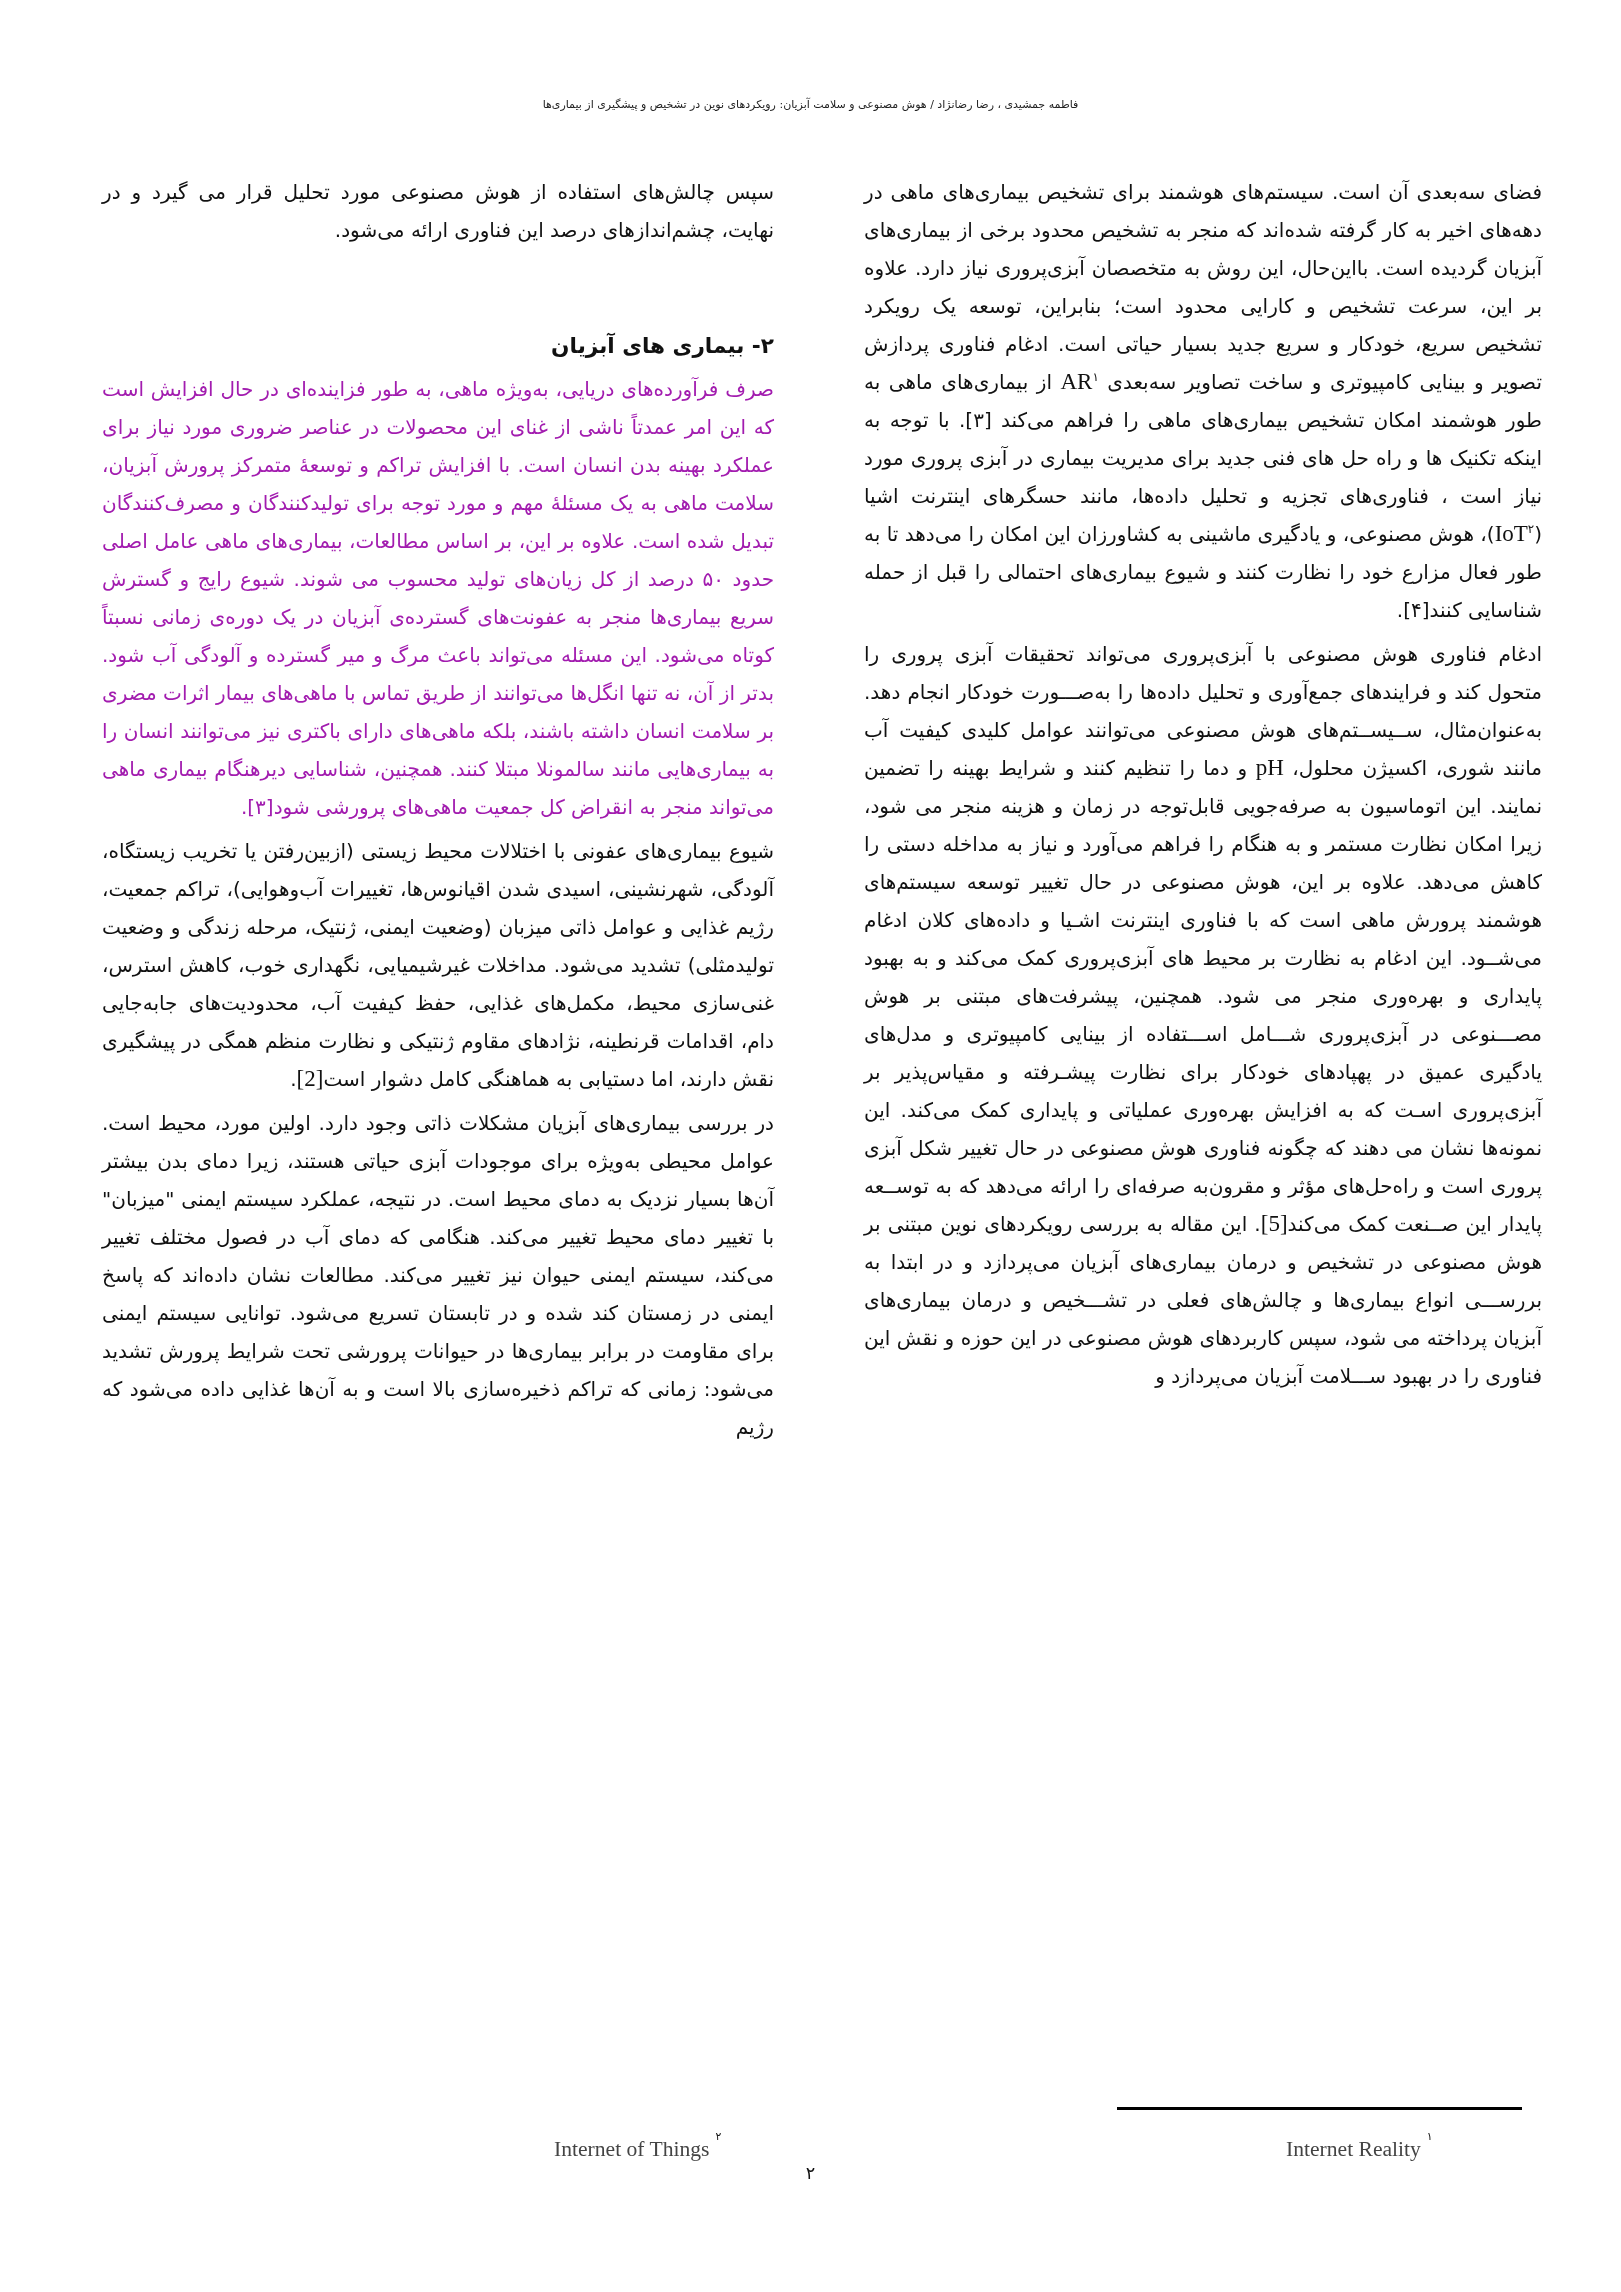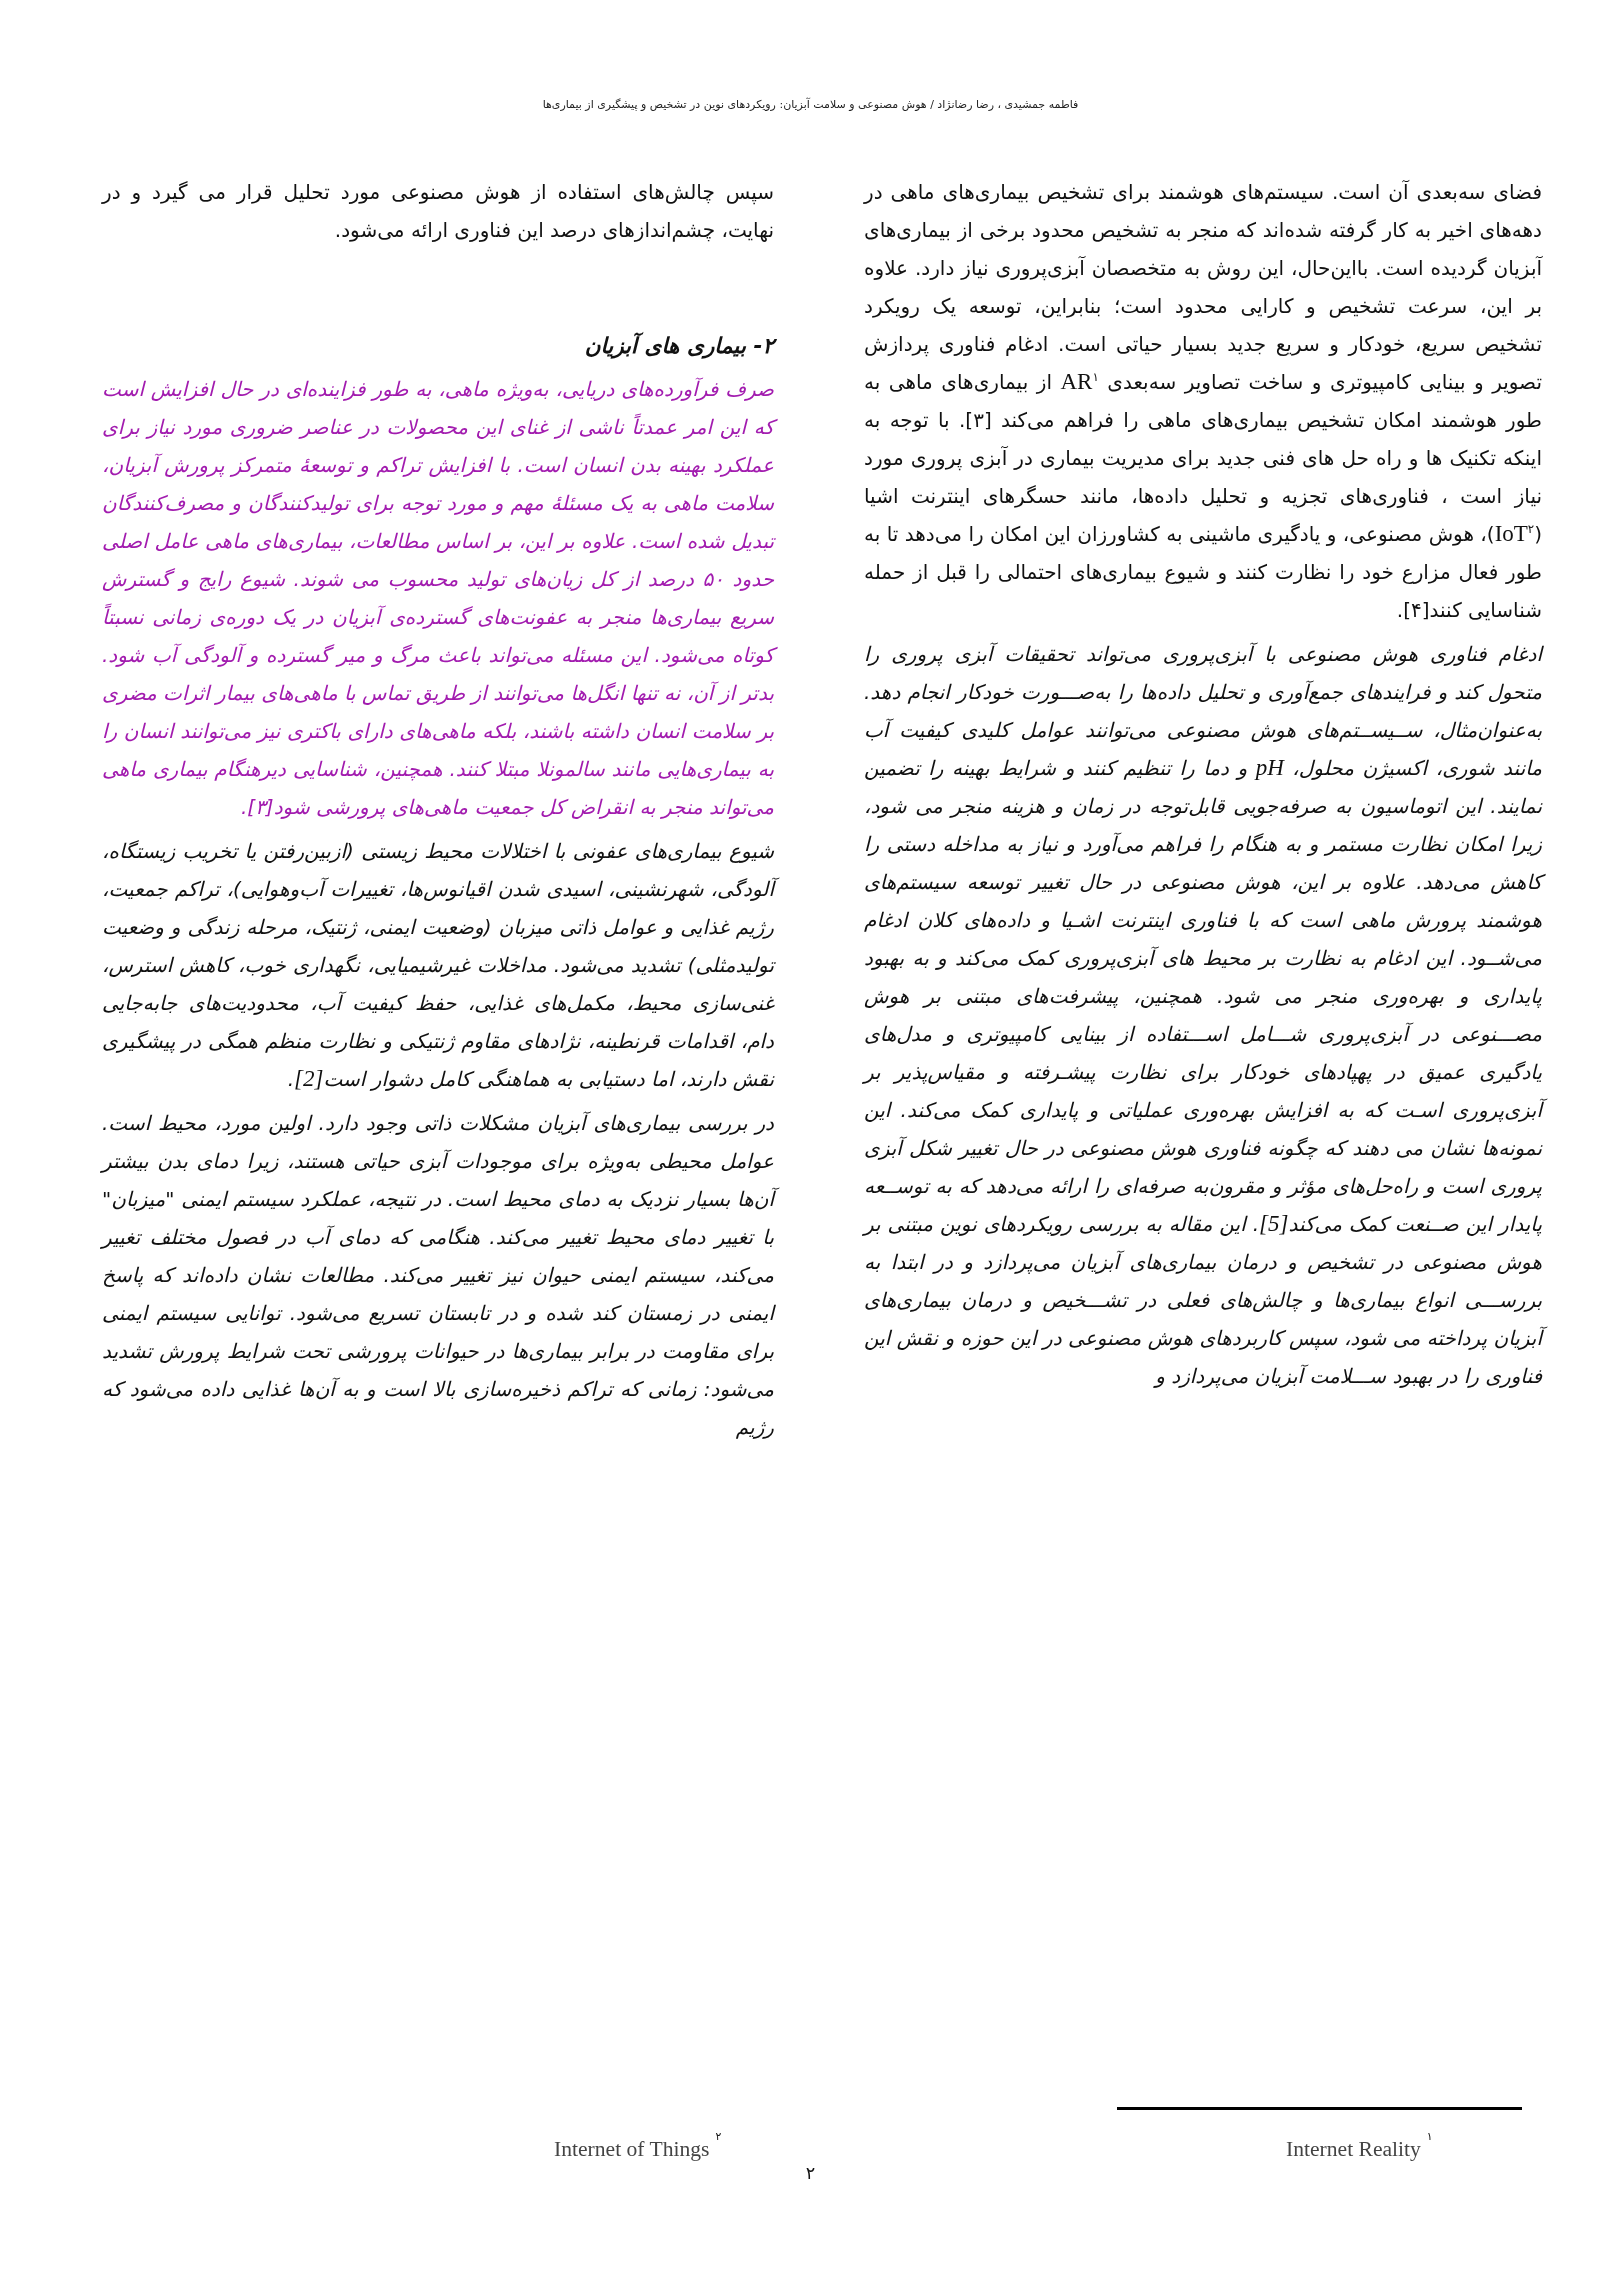--- a/index.html
+++ b/index.html
@@ -9,21 +9,21 @@
     position: absolute; top: 98px; left: 0; width: 1621px; text-align: center;
     font-family: "DejaVu Sans", sans-serif; font-size: 11px; color: #222; direction: rtl;
   }
   .col {
     position: absolute; direction: rtl; text-align: justify;
     font-family: "DejaVu Sans", sans-serif; font-size: 20px; line-height: 38px; color: #111;
   }
   .col p { margin: 0; text-align-last: right; }
   .col-right { left: 864px; top: 173px; width: 678px; }
   .col-left  { left: 102px; top: 173px; width: 672px; }
-  .col-right p + p, .col-left p + p { margin-top: 5.9px; font-style: italic; }
+  .col-right p + p, .col-left p + p { margin-top: 5.9px; }
   .gray { color: #a21caf; }
   .section-heading {
     font-family: "DejaVu Sans", sans-serif; font-weight: bold; font-size: 21.6px;
     letter-spacing: 3.9px; margin-top: 78px !important; margin-bottom: 3.9px; line-height: 37px;
   }
   .intro-tail { margin-bottom: 0; }
   sup { font-size: 11.8px; line-height: 0; }
   .latin { font-family: "Liberation Serif", serif; font-size: 23px; }
   .footnote-rule { position: absolute; left: 1117px; top: 2107px; width: 405px; height: 2.9px; background: #000; }
   .footnote { position: absolute; top: 2137px; font-family: "Liberation Serif", serif; font-size: 21.6px; color: #444; }

